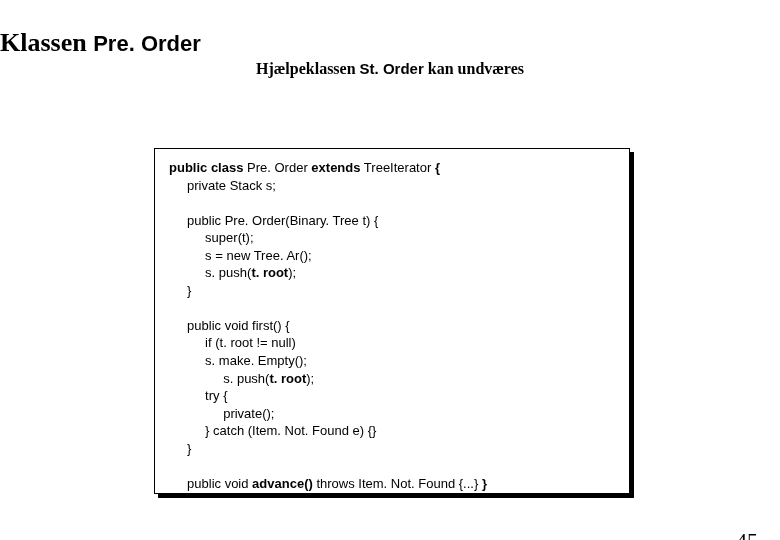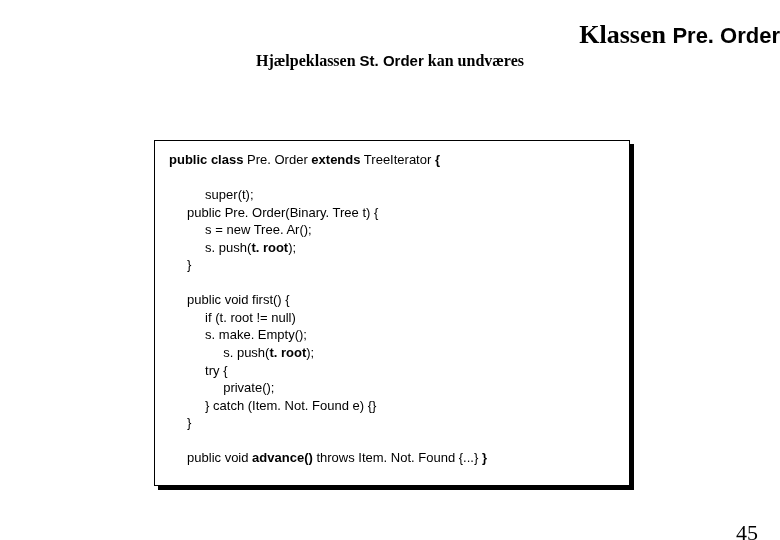--- a/index.html
+++ b/index.html
@@ -11,25 +11,24 @@
     font-family: "Times New Roman", Times, serif;
     color: #000;
   }
   .slide {
     position: relative;
     width: 780px;
     height: 540px;
     box-sizing: border-box;
   }
   .title {
-    text-align: right;
+    text-align: left;
     font-size: 26px;
     font-weight: bold;
-    margin-top: 20px;
-    padding-left: 36px;
+    margin-top: 28px;
   }
   .title .pre {
     font-family: Arial, Helvetica, sans-serif;
     font-size: 22px;
   }
   .subtitle {
     text-align: center;
     font-size: 16px;
     font-weight: bold;
     margin-top: 2px;
@@ -81,23 +80,24 @@
 
   <div class="subtitle">
     <span>Hjælpeklassen </span>
     <span class="st">St. Order</span>
     <span> kan undværes</span>
   </div>
 
   <div class="code-shadow"></div>
   <div class="code-box">
     <div class="line"><span class="b">public class</span><span> Pre. Order </span><span class="b">extends</span><span> TreeIterator </span><span class="b">{</span><span></span></div>
+    <div class="line">     private Stack s;</div>
     <div class="line"> </div>
+    <div class="line">     public Pre. Order(Binary. Tree t) {</div>
     <div class="line">          super(t);</div>
-    <div class="line">     public Pre. Order(Binary. Tree t) {</div>
     <div class="line">          s = new Tree. Ar();</div>
     <div class="line"><span>          s. push(</span><span class="b">t. root</span><span>);</span></div>
     <div class="line">     }</div>
     <div class="line"> </div>
     <div class="line">     public void first() {</div>
     <div class="line">          if (t. root != null)</div>
     <div class="line">          s. make. Empty();</div>
     <div class="line"><span>               s. push(</span><span class="b">t. root</span><span>);</span></div>
     <div class="line">          try {</div>
     <div class="line">               private();</div>

